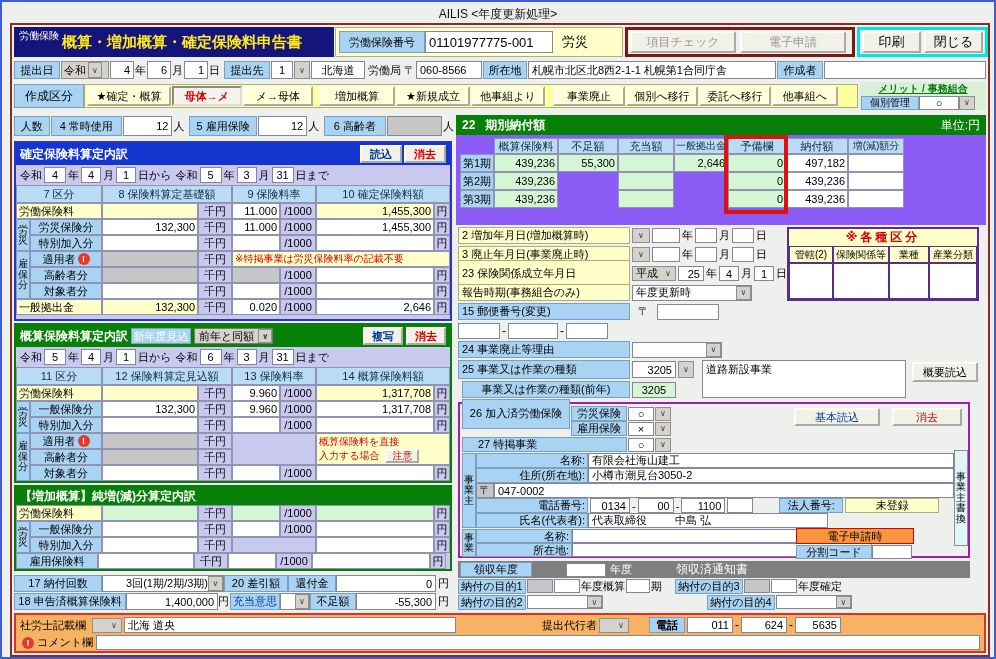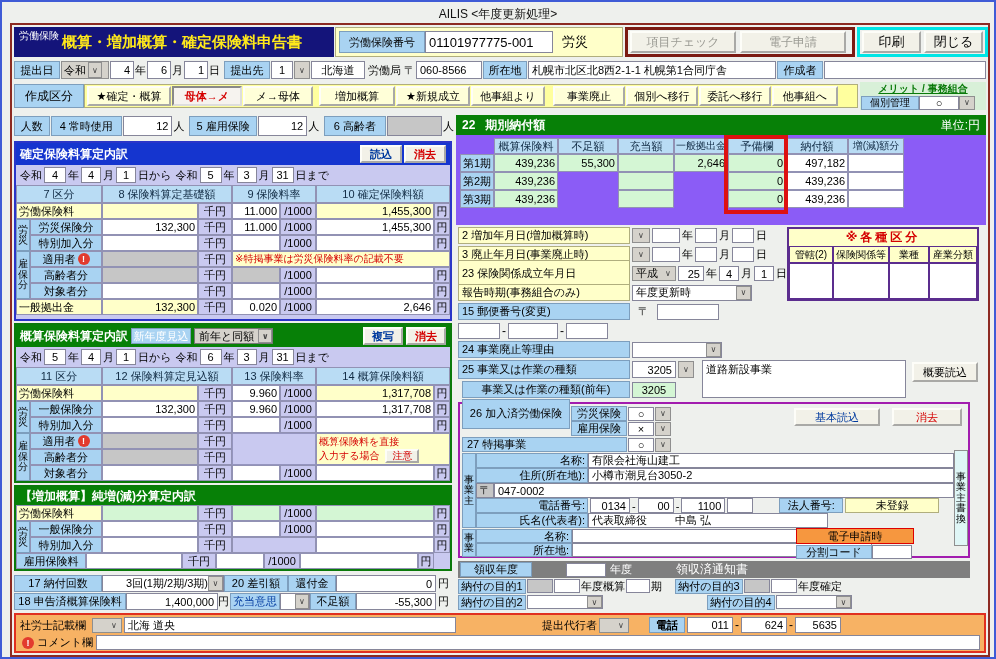--- a/index.html
+++ b/index.html
@@ -355,21 +355,21 @@
       <div class="row" style="height:16px">
         <div style="width:14px"></div>
             <div class="cell lb" style="width:72px">特別加入分</div>
         <div class="cell" style="width:96px;background:#fff"></div>
             <div class="cell lv" style="width:34px">千円</div>
         <div class="cell lv" style="width:84px"></div>
         <div class="cell" style="width:118px;background:#fff"></div>
             <div class="cell lv" style="width:16px">円</div>
       </div>
       <div class="row" style="height:16px">
-        <div class="cell lb" style="width:70px">雇用保険料</div>
+        <div class="cell lb" style="width:82px">雇用保険料</div>
         <div class="cell" style="width:96px;background:#fff"></div>
             <div class="cell lv" style="width:34px">千円</div>
         <div class="cell" style="width:48px;background:#fff"></div>
             <div class="cell lv" style="width:36px">/1000</div>
         <div class="cell" style="width:118px;background:#fff"></div>
             <div class="cell lv" style="width:16px">円</div>
       </div>
       <div class="a lb v" style="left:0;top:16px;width:14px;height:32px">労
 災</div>
     </div>
@@ -545,21 +545,21 @@
       <div class="dd" style="width:16px;height:14px">∨</div>
     </div>
     <div class="a f" style="left:111px;top:17px;height:15px;gap:1px">
       <div class="lb" style="width:56px;height:15px">雇用保険</div>
       <div class="w c" style="width:26px;height:14px">×</div>
       <div class="dd" style="width:16px;height:14px">∨</div>
     </div>
     <div class="bt a blue t11" style="left:334px;top:4px;width:86px;height:18px">基本読込</div>
     <div class="bt a red t11" style="left:432px;top:4px;width:70px;height:18px">消去</div>
     <div class="a f" style="left:2px;top:33px;height:15px;gap:1px">
-      <div class="lb" style="width:165px;height:15px;justify-content:flex-start;padding-left:4px">27 特掲事業</div>
+      <div class="lb" style="width:165px;height:15px;justify-content:flex-start;padding-left:15px">27 特掲事業</div>
       <div class="w c" style="width:26px;height:14px">○</div>
       <div class="dd" style="width:16px;height:14px">∨</div>
     </div>
     <div class="a lb v" style="left:2px;top:49px;width:14px;height:75px">事
 業
 主</div>
     <div class="a f" style="left:16px;top:49px;height:15px">
       <div class="lb e" style="width:112px;height:15px;justify-content:flex-end;padding-right:2px">名称:</div>
       <div class="w" style="width:366px;height:15px">有限会社海山建工</div>
     </div>

